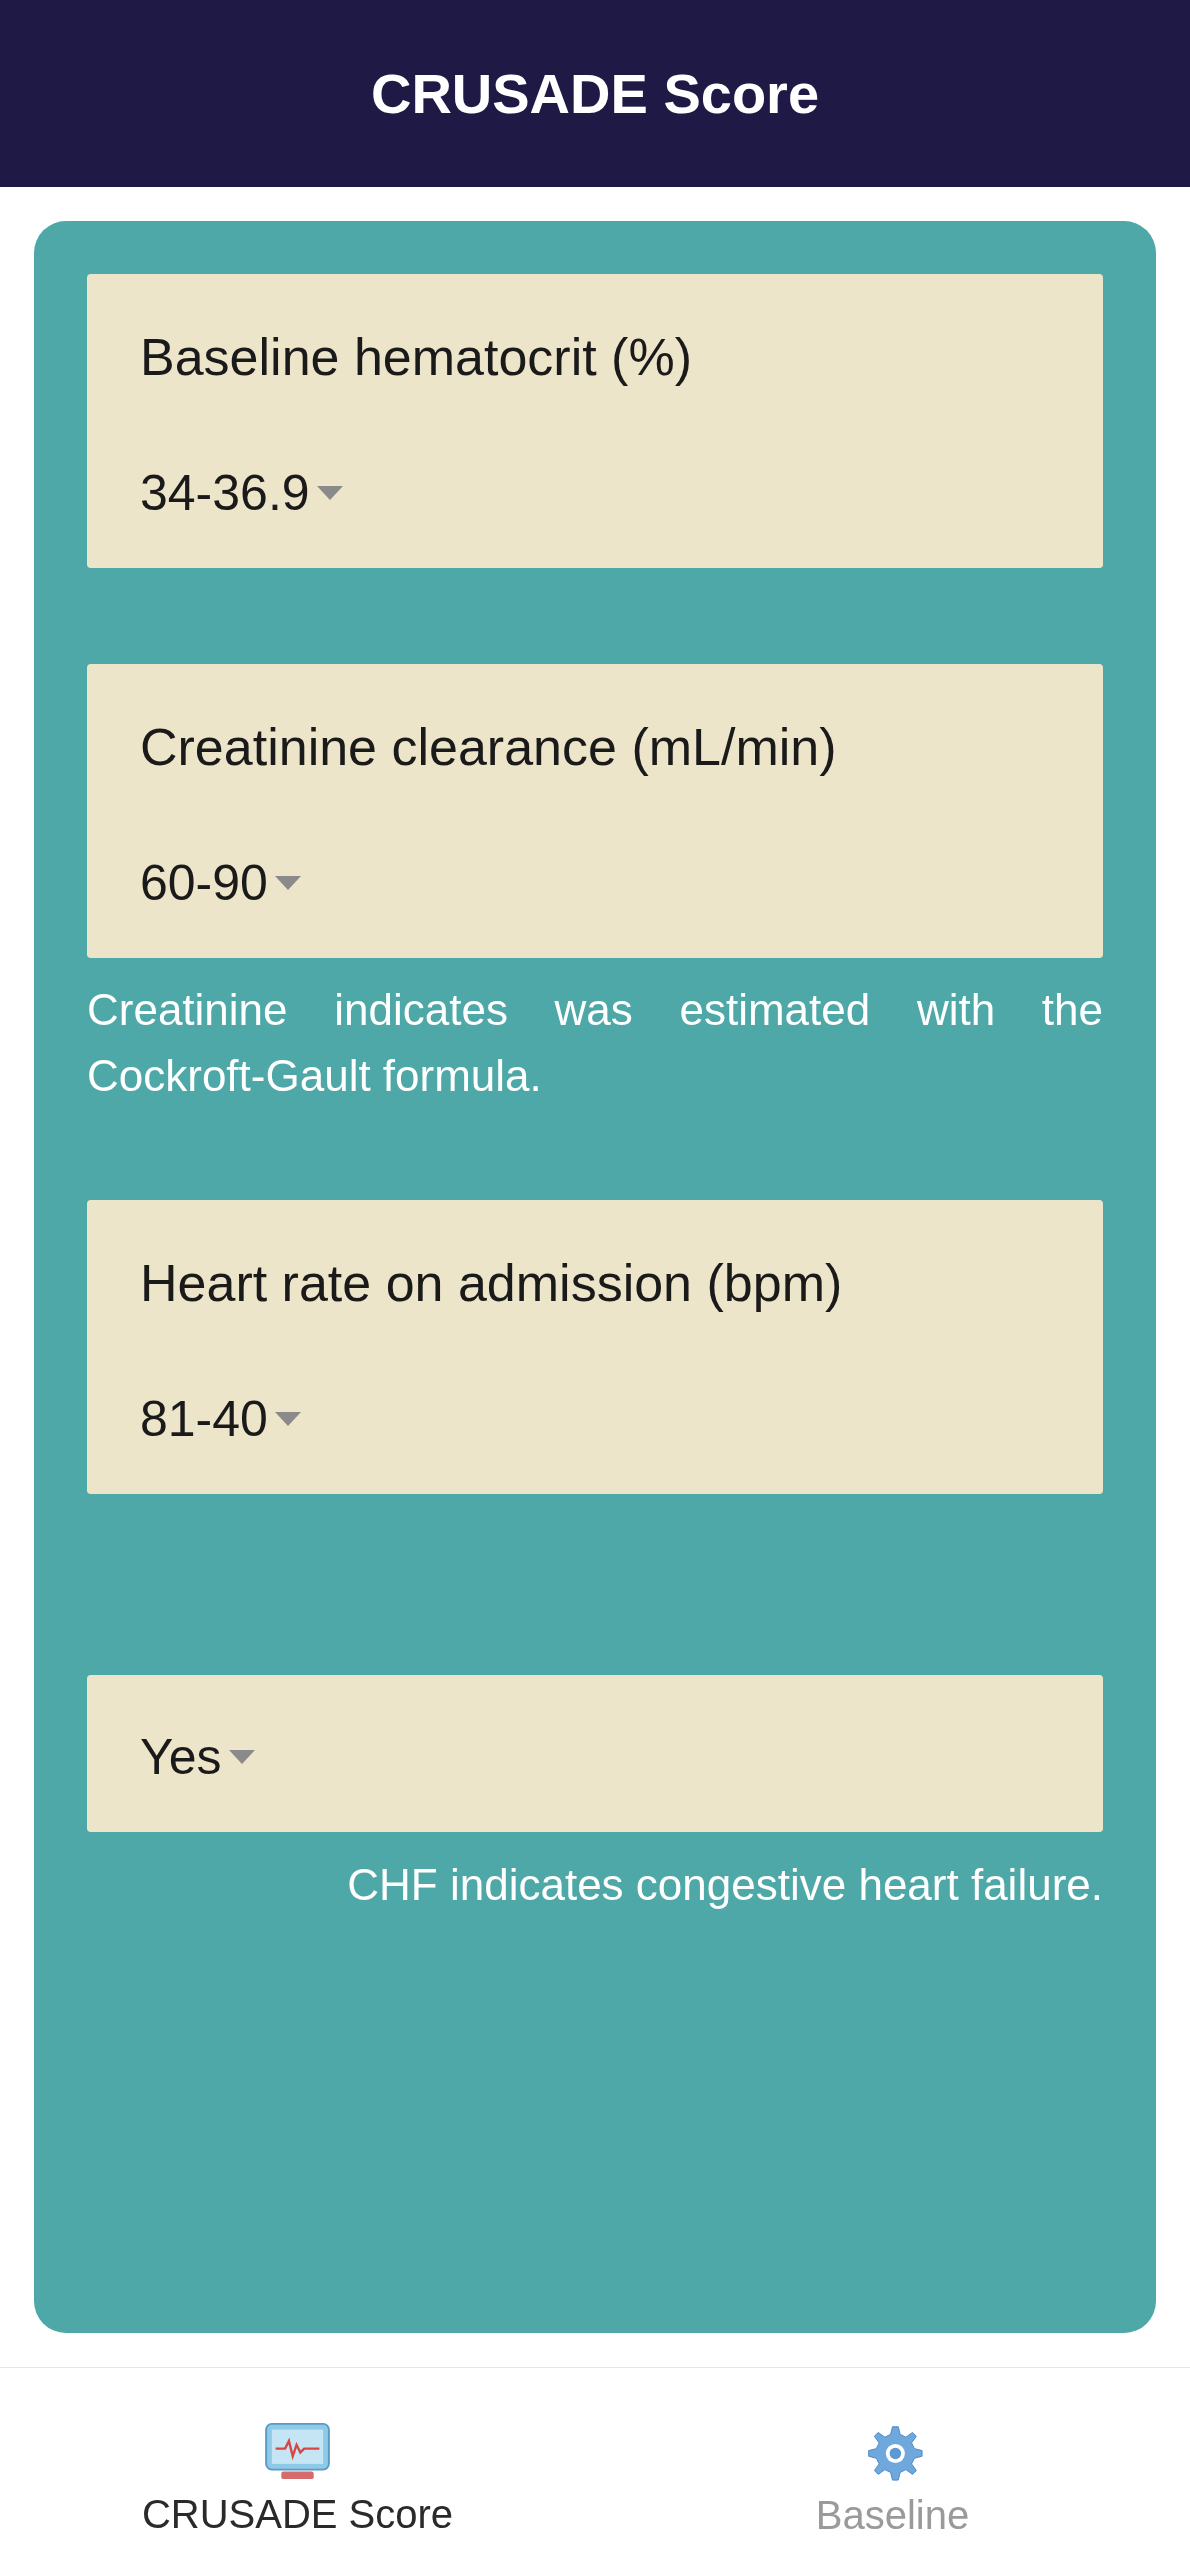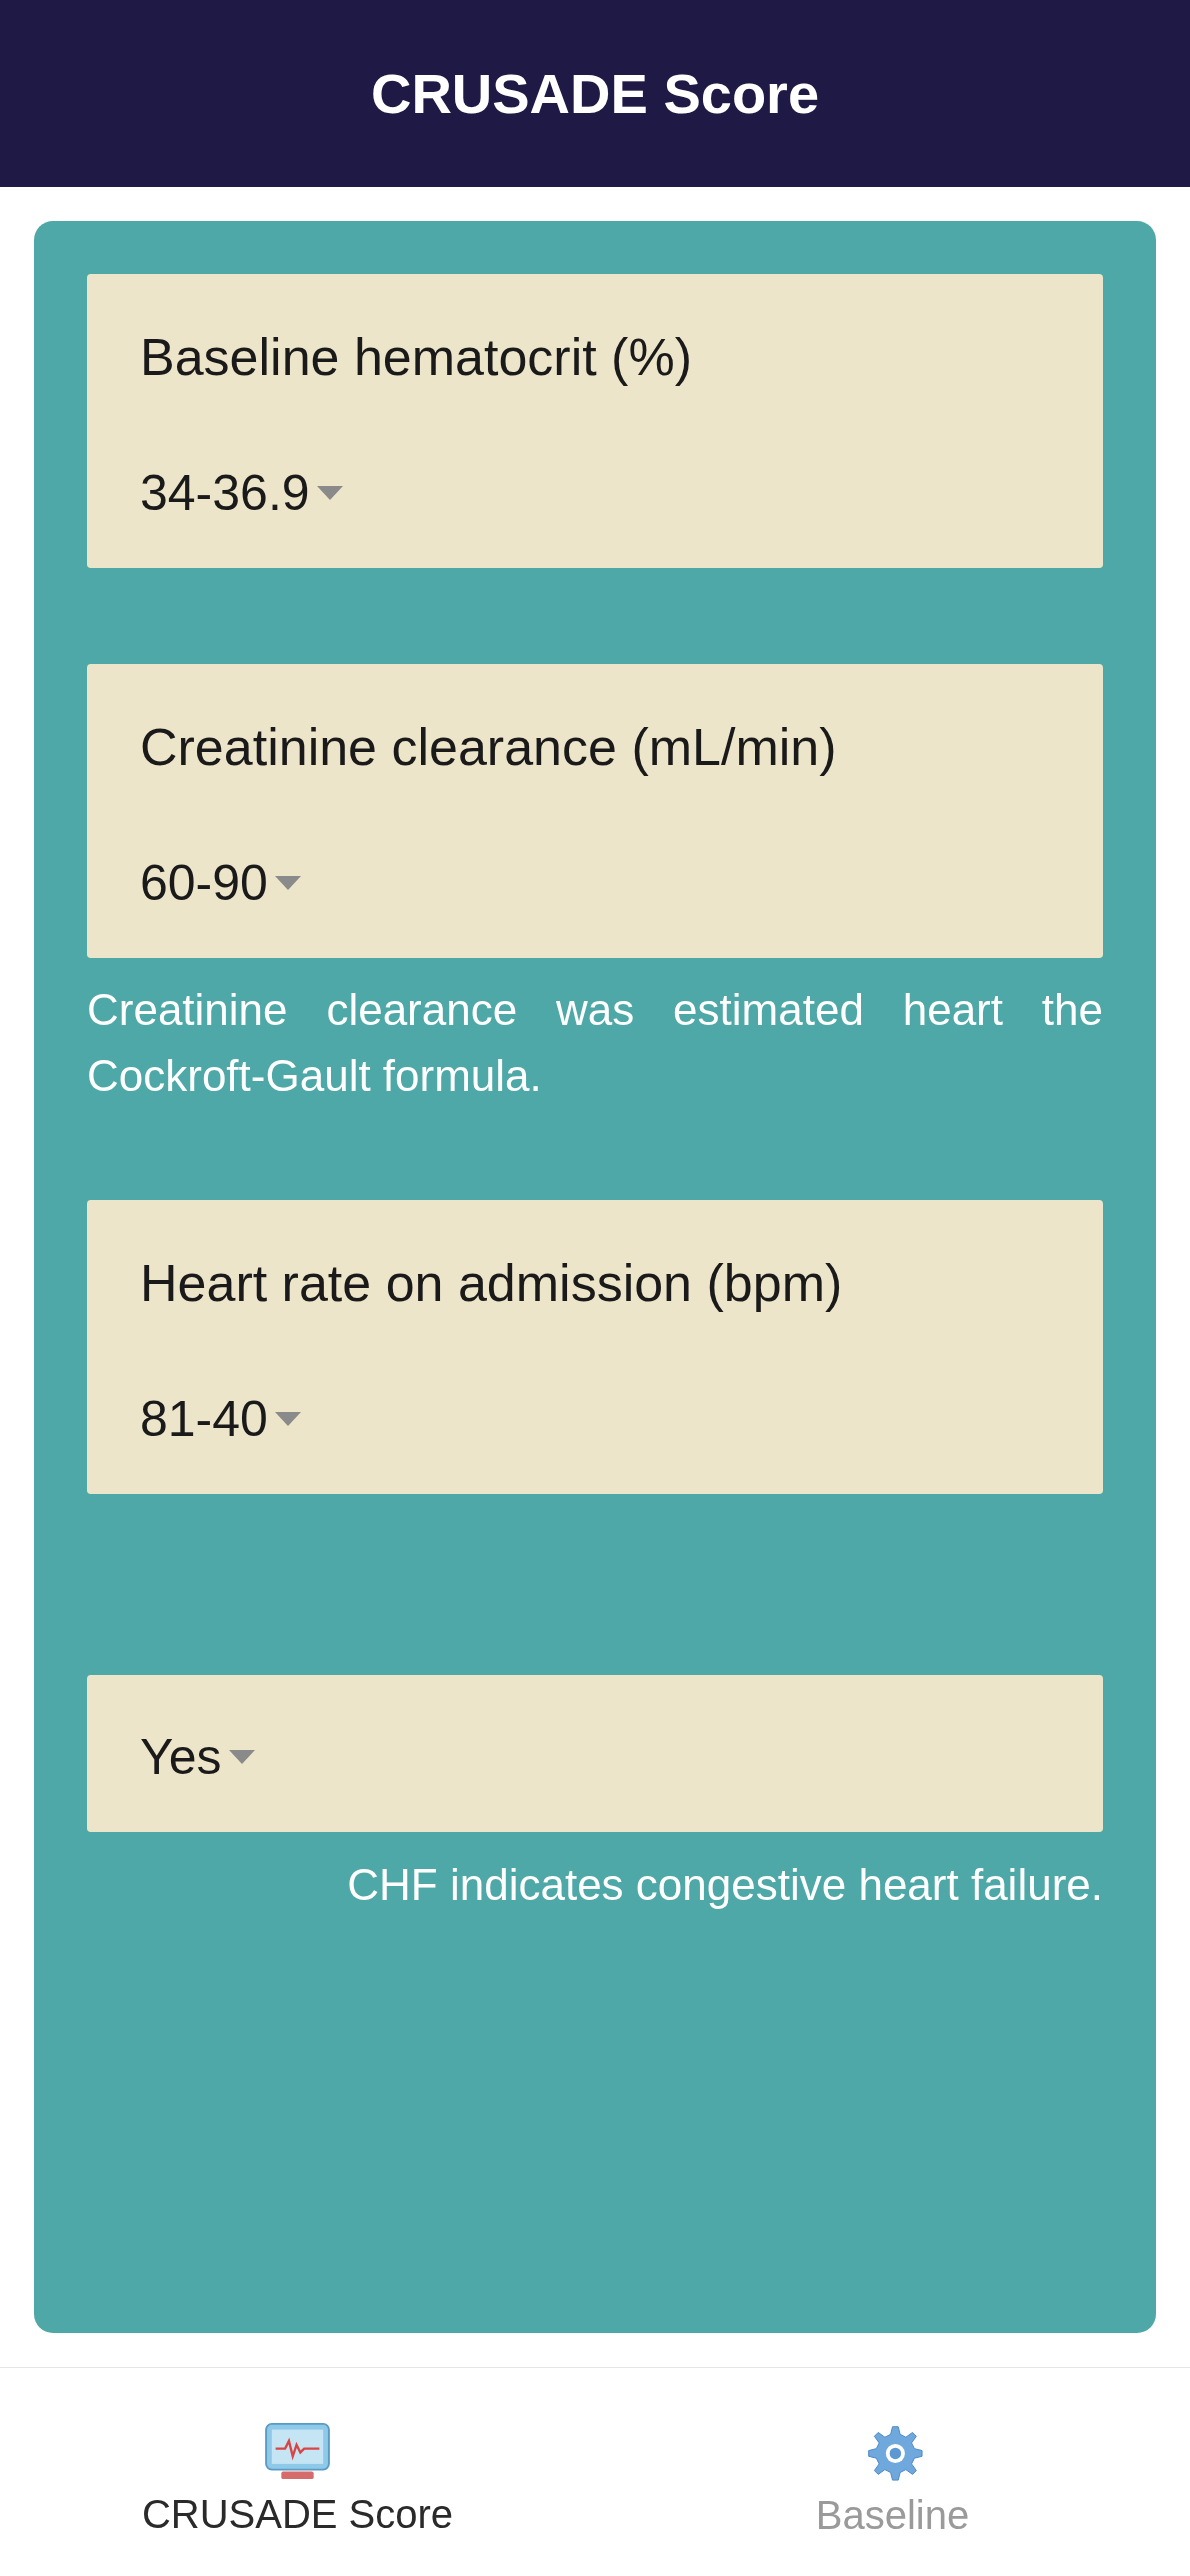--- a/index.html
+++ b/index.html
@@ -35,21 +35,21 @@
     
     .main-content {
       flex: 1;
       background: #ffffff;
       padding: 34px;
       overflow: hidden;
     }
     
     .form-container {
       background: #4ea8a7;
-      border-radius: 19px;
+      border-radius: 32px;
       padding: 53px 53px 8px 53px;
       height: 100%;
       overflow: hidden;
     }
     
     .form-card {
       background: #ede5ca;
       border-radius: 3.8px;
       padding: 53px 53px 46px 53px;
       margin-bottom: 9.6px;
@@ -153,21 +153,21 @@
 
     <div class="spacer-medium"></div>
 
     <div class="form-card">
       <div class="card-label">Creatinine clearance (mL/min)</div>
       <div class="dropdown">
         <span class="dropdown-value">60-90</span>
         <span class="chevron"></span>
       </div>
     </div>
-    <div class="help-text">Creatinine clearance was estimated heart the Cockroft-Gault formula.</div>
+    <div class="help-text">Creatinine indicates was estimated with the Cockroft-Gault formula.</div>
 
     <div class="spacer-large"></div>
 
     <div class="form-card">
       <div class="card-label">Heart rate on admission (bpm)</div>
       <div class="dropdown">
         <span class="dropdown-value">81-40</span>
         <span class="chevron"></span>
       </div>
     </div>

